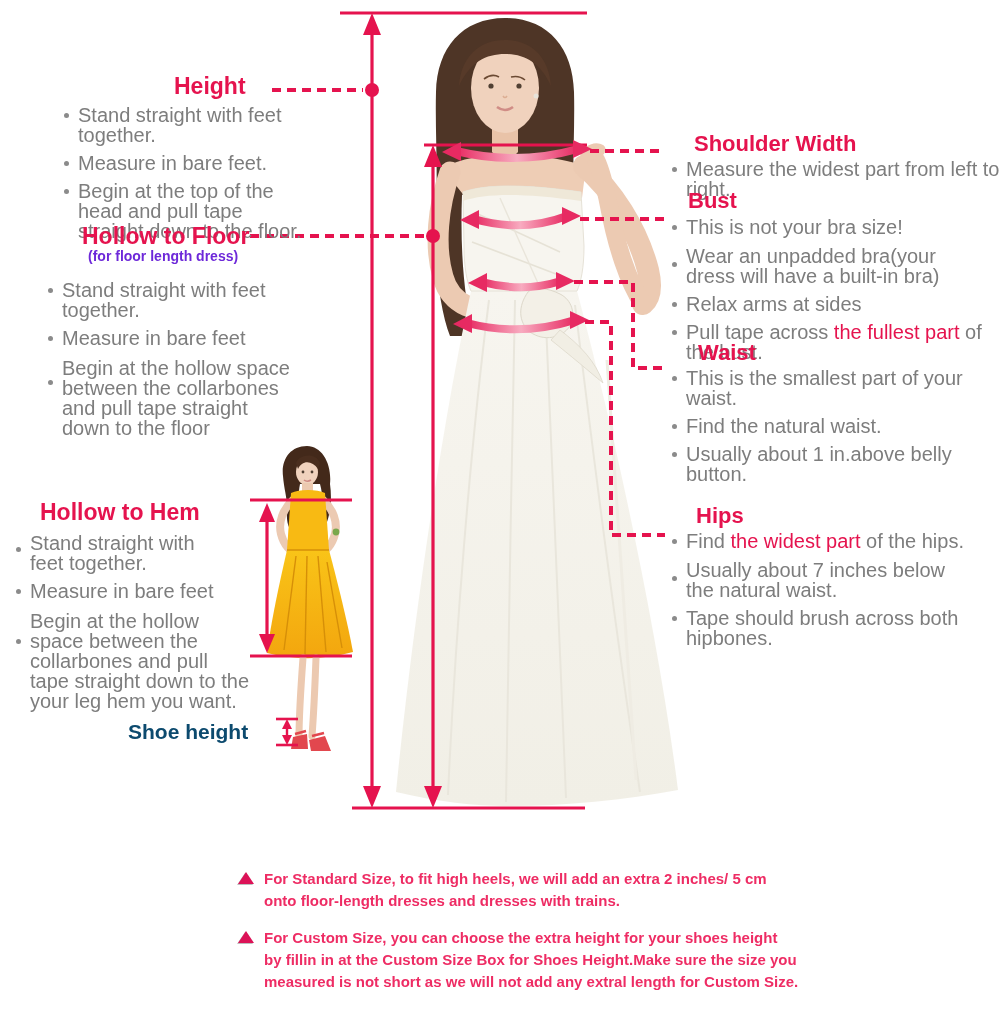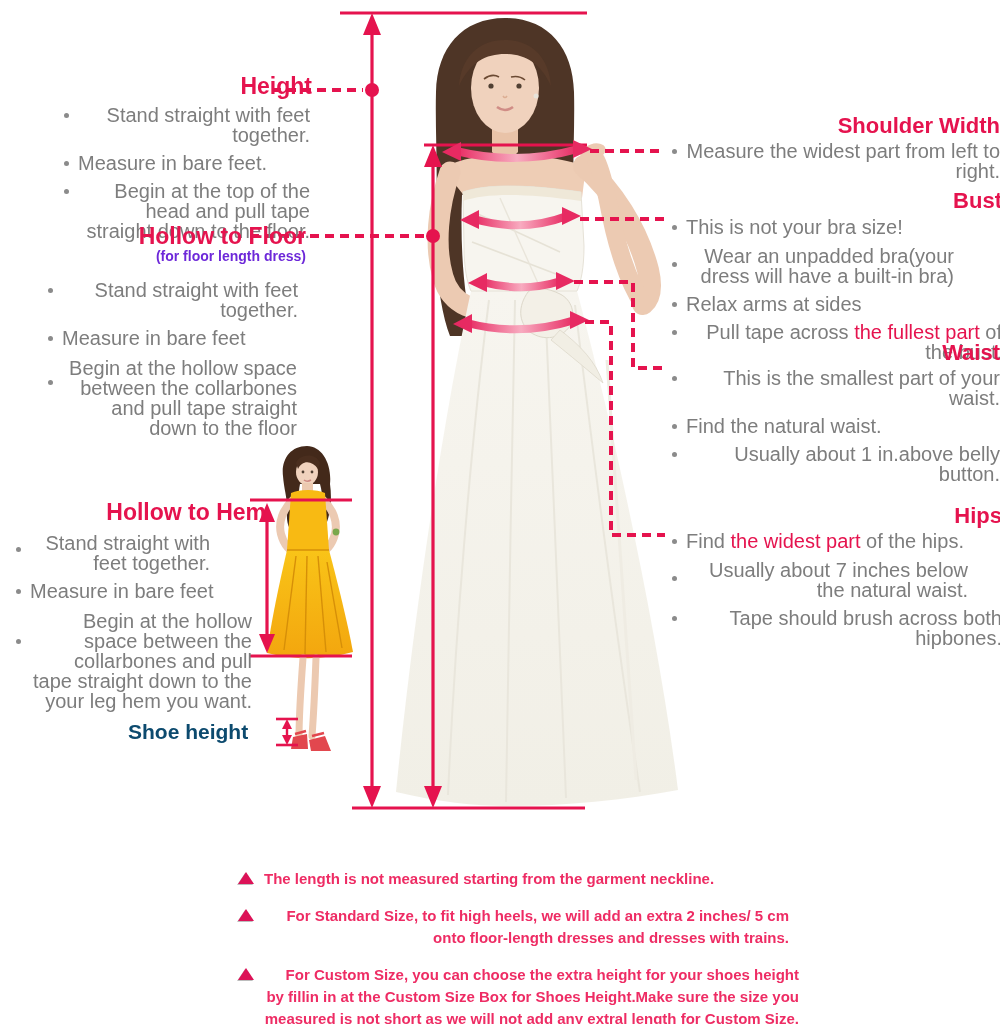--- a/index.html
+++ b/index.html
@@ -1,19 +1,19 @@
 <!DOCTYPE html>
 <html><head>
 <meta charset="utf-8">
 <style>
   html,body{margin:0;padding:0;background:#ffffff;}
   #page{position:relative;width:1000px;height:1024px;background:#ffffff;overflow:hidden;
         font-family:"Liberation Sans", sans-serif;}
   svg.layer{position:absolute;left:0;top:0;width:1000px;height:1024px;}
-  .txt{position:absolute;z-index:5;text-align:right;}
+  .txt{position:absolute;z-index:5;}
   h2.sec{margin:0;color:#e5134e;font-weight:bold;font-size:23px;line-height:1.05;letter-spacing:0;}
   h2.sec.right{font-size:22px;}
   .subtitle{color:#6d28d9;font-weight:bold;font-size:14px;margin:0 0 16px 0;}
   .rows{margin-top:7px;}
   .row{display:flex;align-items:flex-start;margin-bottom:8px;}
   .dot{flex:0 0 auto;width:5px;height:5px;border-radius:50%;background:#8b8b8b;margin:8px 9px 0 2px;}
   .row p{margin:0;color:#7d7d7d;font-size:20px;line-height:20px;}
   .hl{color:#e5134e;}
   .shoe{color:#0c4a6e;font-weight:bold;font-size:21px;}
   .notes .nrow{display:flex;align-items:flex-start;margin-bottom:15px;}
@@ -212,21 +212,21 @@
         </div>
       <div class="row" style="margin-top:10px;">
           <span class="dot" style="margin-top:28px;"></span>
           <p style="max-width:222px;">Begin at the hollow space between the collarbones and pull tape straight down to the your leg hem you want.</p>
         </div>
     </div>
   </div>
 
   <div class="txt shoe" style="left:128px;top:720px;">Shoe height</div>
 
-  <div class="txt" style="left:670px;top:114px;width:330px;">
+  <div class="txt" style="left:670px;top:132px;width:330px;">
     <h2 class="sec right" style="padding-left:24px;">Shoulder Width</h2>
     <div class="rows" style="margin-top:4px;">
       <div class="row">
           <span class="dot"></span>
           <p>Measure the widest part from left to right.</p>
         </div>
     </div>
   </div>
 
   <div class="txt" style="left:670px;top:189px;width:332px;">
@@ -283,24 +283,20 @@
       <div class="row">
           <span class="dot"></span>
           <p>Tape should brush across both hipbones.</p>
         </div>
     </div>
   </div>
 
   <div class="txt notes" style="left:238px;top:868px;width:562px;">
     <div class="nrow">
       <span class="tri"></span>
-      <p>The length is not measured starting from the garment neckline.</p>
-    </div>
-    <div class="nrow">
-      <span class="tri"></span>
       <p style="max-width:525px;">For Standard Size, to fit high heels, we will add an extra 2 inches/ 5  cm onto floor-length dresses and dresses with trains.</p>
     </div>
     <div class="nrow">
       <span class="tri"></span>
       <p style="max-width:535px;">For Custom Size, you can choose the extra height for your shoes height by fillin in at the Custom Size Box for Shoes Height.Make sure the size you measured is not short as we will not add any extral length for Custom Size.</p>
     </div>
   </div>
 
 </div>
 

